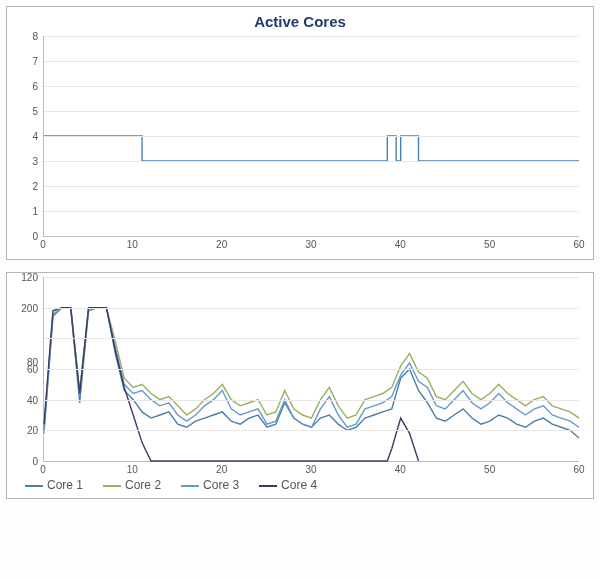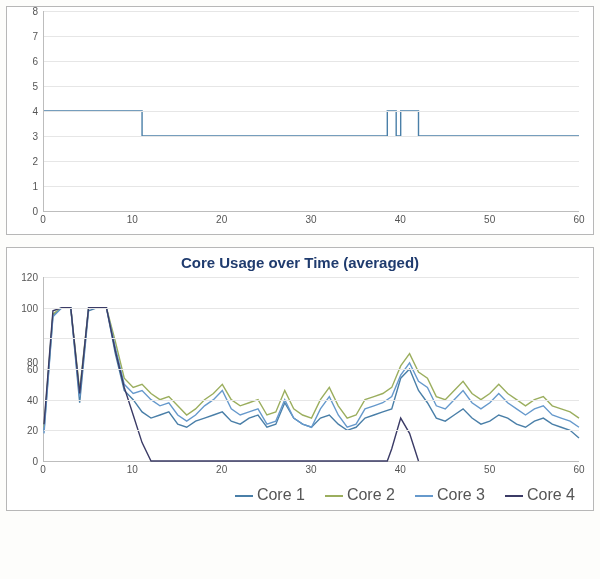--- a/index.html
+++ b/index.html
@@ -60,38 +60,39 @@
     transform: translateX(-50%);
     font-size: 10px;
     color: #555;
   }
   svg.series {
     position: absolute;
     left: 0; top: 0; width: 100%; height: 100%;
     overflow: visible;
   }
   .legend {
-    text-align: right;
-    font-size: 16px;
+    text-align: left;
+    font-size: 12px;
     color: #555;
-    margin-top: 8px;
+    margin-top: 0;
   }
   .legend span.item { margin: 0 10px; white-space: nowrap; }
   .legend i {
     display: inline-block;
     width: 18px; height: 0;
     border-top: 2px solid;
     vertical-align: middle;
     margin-right: 4px;
   }
 </style>
 </head>
 <body>
 
 <div class="chart-box">
+  <div class="chart-title">Active Cores</div>
   <div class="plot-area plot1" id="plot1">
     <svg class="series" preserveAspectRatio="none" id="svg1" viewBox="0 0 1000 1000">
         <path d="M0.0 500.0 L183.3 500.0 L183.3 625.0 L641.7 625.0 L641.7 500.0 L658.3 500.0 L658.3 625.0 L666.7 625.0 L666.7 500.0 L700.0 500.0 L700.0 625.0 L1000.0 625.0 " fill="none" stroke="#4a7fa8" stroke-width="1.4" vector-effect="non-scaling-stroke"></path>
       </svg>
   <div class="ylabel" style="top: 100%;">0</div>
       <div class="hgrid" style="top: 87.5%;"></div>
       <div class="ylabel" style="top: 87.5%;">1</div>
       <div class="hgrid" style="top: 75%;"></div>
       <div class="ylabel" style="top: 75%;">2</div>
       <div class="hgrid" style="top: 62.5%;"></div>
@@ -112,39 +113,38 @@
       <div class="xlabel" style="left: 16.6667%;">10</div>
       <div class="xlabel" style="left: 33.3333%;">20</div>
       <div class="xlabel" style="left: 50%;">30</div>
       <div class="xlabel" style="left: 66.6667%;">40</div>
       <div class="xlabel" style="left: 83.3333%;">50</div>
       <div class="xlabel" style="left: 100%;">60</div>
     </div>
 </div>
 
 <div class="chart-box">
-  <div class="chart-title">Core Usage over Time (averaged)</div>
   <div class="plot-area plot2" id="plot2">
     <svg class="series" preserveAspectRatio="none" id="svg2" viewBox="0 0 1000 1000">
         <path d="M0.0 833.3 L16.7 208.3 L33.3 166.7 L50.0 166.7 L66.7 683.3 L83.3 183.3 L100.0 166.7 L116.7 166.7 L133.3 416.7 L150.0 616.7 L166.7 666.7 L183.3 733.3 L200.0 766.7 L216.7 750.0 L233.3 733.3 L250.0 800.0 L266.7 816.7 L283.3 783.3 L300.0 766.7 L316.7 750.0 L333.3 733.3 L350.0 783.3 L366.7 800.0 L383.3 766.7 L400.0 750.0 L416.7 816.7 L433.3 800.0 L450.0 683.3 L466.7 766.7 L483.3 800.0 L500.0 816.7 L516.7 766.7 L533.3 750.0 L550.0 800.0 L566.7 833.3 L583.3 816.7 L600.0 766.7 L616.7 750.0 L633.3 733.3 L650.0 716.7 L666.7 550.0 L683.3 500.0 L700.0 616.7 L716.7 683.3 L733.3 766.7 L750.0 783.3 L766.7 750.0 L783.3 716.7 L800.0 766.7 L816.7 800.0 L833.3 783.3 L850.0 750.0 L866.7 766.7 L883.3 800.0 L900.0 816.7 L916.7 783.3 L933.3 766.7 L950.0 800.0 L966.7 816.7 L983.3 833.3 L1000.0 875.0 " fill="none" stroke="#4a7fa8" stroke-width="1.4" vector-effect="non-scaling-stroke"></path>
         <path d="M0.0 816.7 L16.7 200.0 L33.3 166.7 L50.0 166.7 L66.7 616.7 L83.3 166.7 L100.0 166.7 L116.7 166.7 L133.3 350.0 L150.0 550.0 L166.7 600.0 L183.3 583.3 L200.0 633.3 L216.7 666.7 L233.3 650.0 L250.0 700.0 L266.7 750.0 L283.3 716.7 L300.0 666.7 L316.7 633.3 L333.3 583.3 L350.0 666.7 L366.7 700.0 L383.3 683.3 L400.0 666.7 L416.7 750.0 L433.3 733.3 L450.0 616.7 L466.7 716.7 L483.3 750.0 L500.0 766.7 L516.7 666.7 L533.3 600.0 L550.0 700.0 L566.7 766.7 L583.3 750.0 L600.0 666.7 L616.7 650.0 L633.3 633.3 L650.0 600.0 L666.7 483.3 L683.3 416.7 L700.0 516.7 L716.7 550.0 L733.3 650.0 L750.0 666.7 L766.7 616.7 L783.3 566.7 L800.0 633.3 L816.7 666.7 L833.3 633.3 L850.0 583.3 L866.7 633.3 L883.3 666.7 L900.0 700.0 L916.7 666.7 L933.3 650.0 L950.0 700.0 L966.7 716.7 L983.3 733.3 L1000.0 766.7 " fill="none" stroke="#9BAE5E" stroke-width="1.4" vector-effect="non-scaling-stroke"></path>
         <path d="M0.0 850.0 L16.7 216.7 L33.3 166.7 L50.0 166.7 L66.7 650.0 L83.3 166.7 L100.0 166.7 L116.7 166.7 L133.3 383.3 L150.0 583.3 L166.7 633.3 L183.3 616.7 L200.0 666.7 L216.7 700.0 L233.3 683.3 L250.0 750.0 L266.7 783.3 L283.3 750.0 L300.0 700.0 L316.7 666.7 L333.3 616.7 L350.0 716.7 L366.7 750.0 L383.3 733.3 L400.0 716.7 L416.7 800.0 L433.3 783.3 L450.0 666.7 L466.7 766.7 L483.3 800.0 L500.0 816.7 L516.7 716.7 L533.3 650.0 L550.0 750.0 L566.7 816.7 L583.3 800.0 L600.0 716.7 L616.7 700.0 L633.3 683.3 L650.0 650.0 L666.7 533.3 L683.3 466.7 L700.0 566.7 L716.7 600.0 L733.3 700.0 L750.0 716.7 L766.7 666.7 L783.3 616.7 L800.0 683.3 L816.7 716.7 L833.3 683.3 L850.0 633.3 L866.7 683.3 L883.3 716.7 L900.0 750.0 L916.7 716.7 L933.3 700.0 L950.0 750.0 L966.7 766.7 L983.3 783.3 L1000.0 816.7 " fill="none" stroke="#6699cc" stroke-width="1.4" vector-effect="non-scaling-stroke"></path>
         <path d="M0.0 800.0 L16.7 183.3 L33.3 166.7 L50.0 166.7 L66.7 633.3 L83.3 166.7 L100.0 166.7 L116.7 166.7 L133.3 400.0 L150.0 600.0 L166.7 750.0 L183.3 900.0 L200.0 1000.0 L641.7 1000.0 L650.0 933.3 L666.7 766.7 L683.3 850.0 L700.0 1000.0 " fill="none" stroke="#3b3b66" stroke-width="1.4" vector-effect="non-scaling-stroke"></path>
       </svg>
   <div class="ylabel" style="top: 100%;">0</div>
       <div class="hgrid" style="top: 83.3333%;"></div>
       <div class="ylabel" style="top: 83.3333%;">20</div>
       <div class="hgrid" style="top: 66.6667%;"></div>
       <div class="ylabel" style="top: 66.6667%;">40</div>
       <div class="hgrid" style="top: 50%;"></div>
       <div class="ylabel" style="top: 50%;">60</div>
       <div class="hgrid" style="top: 33.3333%;"></div>
       <div class="ylabel" style="top: 33.3333%; margin-top: 24px;">80</div>
       <div class="hgrid" style="top: 16.6667%;"></div>
-      <div class="ylabel" style="top: 16.6667%;">100</div>
+      <div class="ylabel" style="top: 16.6667%;">200</div>
       <div class="hgrid" style="top: 0%;"></div>
       <div class="ylabel" style="top: 0%; margin-left: 7px;">120</div>
     </div>
   <div class="xaxis" id="xaxis2">
       <div class="xlabel" style="left: 0%;">0</div>
       <div class="xlabel" style="left: 16.6667%;">10</div>
       <div class="xlabel" style="left: 33.3333%;">20</div>
       <div class="xlabel" style="left: 50%;">30</div>
       <div class="xlabel" style="left: 66.6667%;">40</div>
       <div class="xlabel" style="left: 83.3333%;">50</div>

